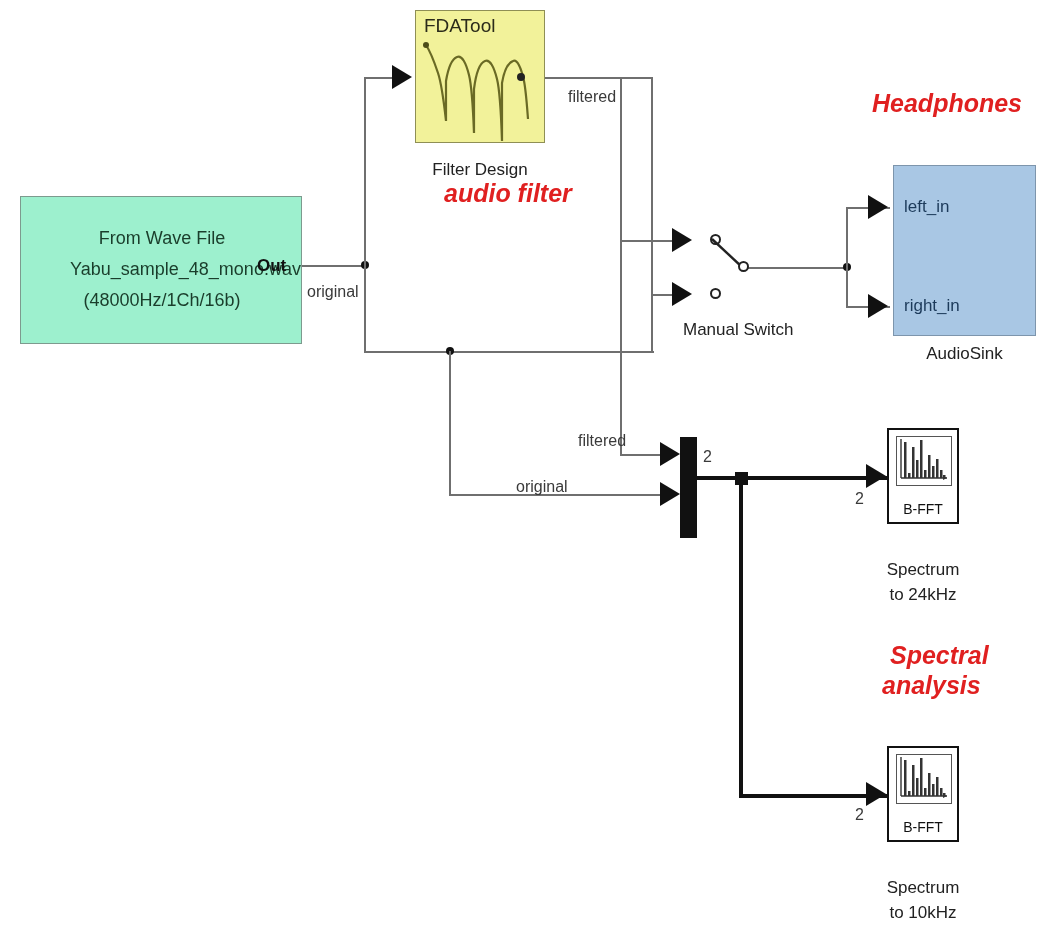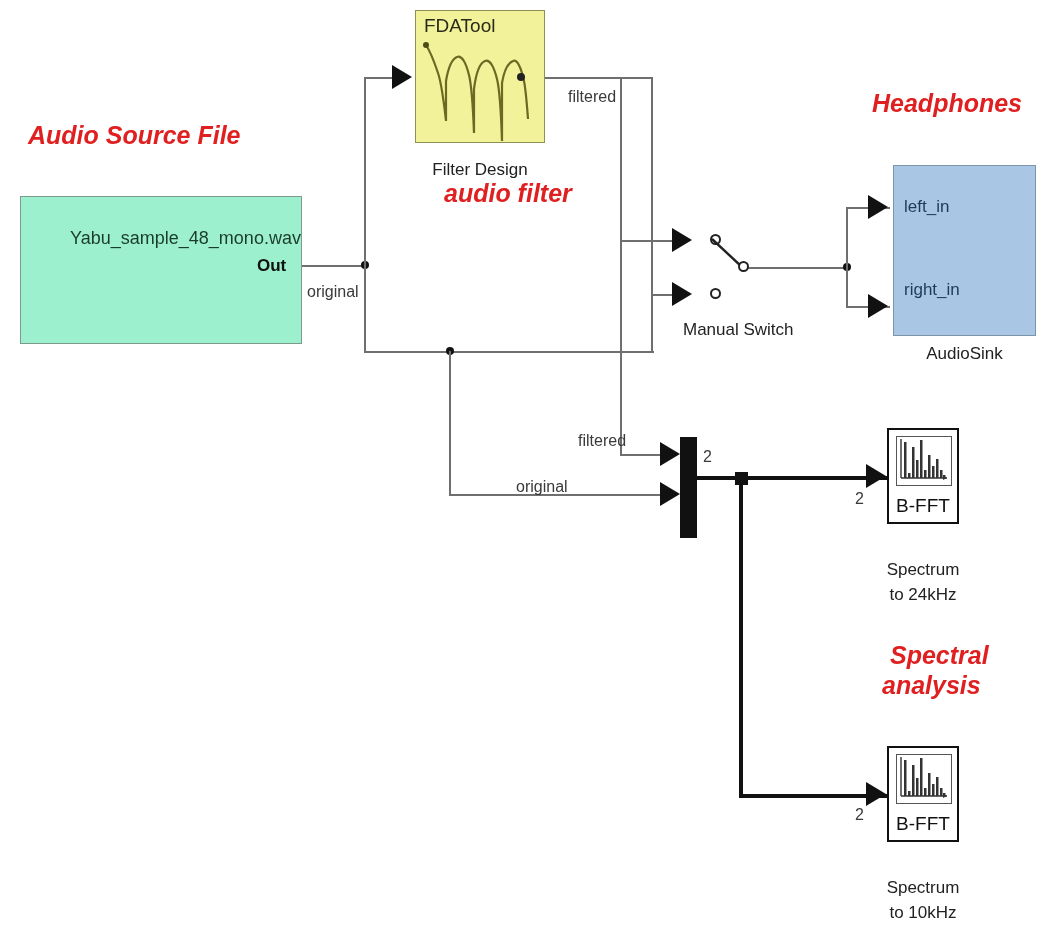--- a/index.html
+++ b/index.html
@@ -44,30 +44,29 @@
 
   #audiosink{left:893px;top:165px;width:143px;height:171px;
     background:#A9C7E4;border:1.5px solid #7d95ac;}
   #audiosink .port{position:absolute;color:#1c3a5a;font-size:17px;left:10px;}
 
   .scope{position:absolute;width:72px;height:96px;background:#fff;
     border:2.5px solid #111;box-sizing:border-box;}
   .scope .screen{position:absolute;left:7px;top:6px;width:56px;height:50px;
     border:1.5px solid #555;box-sizing:border-box;background:#fff;}
   .scope .bffts{position:absolute;left:0;right:0;bottom:5px;text-align:center;
-    font-size:19px;color:#111;font-weight:500;}
+    font-size:14px;color:#111;font-weight:500;}
 
   #mux{left:680px;top:437px;width:17px;height:101px;background:#111;}
 </style>
 </head>
 <body>
 
 <div id="stage">
 
-  <div class="ann" style="left:28px;top:120px;">Audio Source File</div>
 
   <div class="ann" style="left:872px;top:88px;font-style:italic;">Headphones</div>
 
   <div class="ann" style="left:444px;top:178px;">audio filter</div>
 
   <div class="ann" style="left:890px;top:640px;">Spectral</div>
   <div class="ann" style="left:882px;top:670px;">analysis</div>
 
   <div class="wire h" style="left:300px;top:265px;width:66px;"></div>
   <div class="dot" style="left:361px;top:261px;"></div>
@@ -103,21 +102,23 @@
   <div class="wire h" style="left:846px;top:306px;width:44px;"></div>
 
   <div class="wireB h" style="left:697px;top:476px;width:46px;"></div>
   <div class="sqdot" style="left:735px;top:472px;"></div>
   <div class="wireB h" style="left:741px;top:476px;width:146px;"></div>
   <div class="wireB v" style="left:739px;top:476px;height:322px;"></div>
   <div class="wireB h" style="left:739px;top:794px;width:148px;"></div>
 
   <div class="blk" id="wavefile">
     <div class="wf-txt">
+      <div>From Wave File</div>
       <div style="overflow:hidden;text-overflow:clip;padding-left:47px;">Yabu_sample_48_mono.wav</div>
+      <div>(48000Hz/1Ch/16b)</div>
     </div>
   </div>
   <div class="lbl" style="left:257px;top:256px;font-weight:bold;font-size:17px;color:#111;">Out</div>
 
   <div class="blk" id="fdatool">
     <div class="fda-title">FDATool</div>
     <svg width="130" height="133" viewBox="0 0 130 133" style="position:absolute;left:0;top:0;">
       <path d="M10,34 C14,40 18,50 22,62 C26,74 28,92 30,110 L30,70
                C32,58 36,48 41,46 C46,44 50,52 53,64 C56,76 57,96 58,122
                L58,78 C60,62 64,52 69,50 C74,48 78,56 81,68 C84,80 85,100 86,130
@@ -138,21 +139,21 @@
   <svg width="90" height="60" style="position:absolute;left:706px;top:225px;">
     <line x1="6" y1="14" x2="36" y2="42" stroke="#222" stroke-width="2.4"></line>
   </svg>
   <div class="ocirc" style="left:738px;top:261px;"></div>
   <div class="lbl" style="left:655px;top:320px;margin-left:28px;">Manual Switch</div>
 
   <div class="arrow" style="left:868px;top:195px;"></div>
   <div class="arrow" style="left:868px;top:294px;"></div>
   <div class="blk" id="audiosink">
     <div class="port" style="top:31px;">left_in</div>
-    <div class="port" style="top:114px;">right_in</div>
+    <div class="port" style="top:130px;">right_in</div>
   </div>
   <div class="lbl-c" style="left:893px;top:344px;width:143px;">AudioSink</div>
 
   <div class="arrow" style="left:660px;top:442px;"></div>
   <div class="arrow" style="left:660px;top:482px;"></div>
   <div class="blk" id="mux"></div>
 
   <div class="arrow" style="left:866px;top:464px;"></div>
   <div class="scope" style="left:887px;top:428px;">
     <div class="screen">

